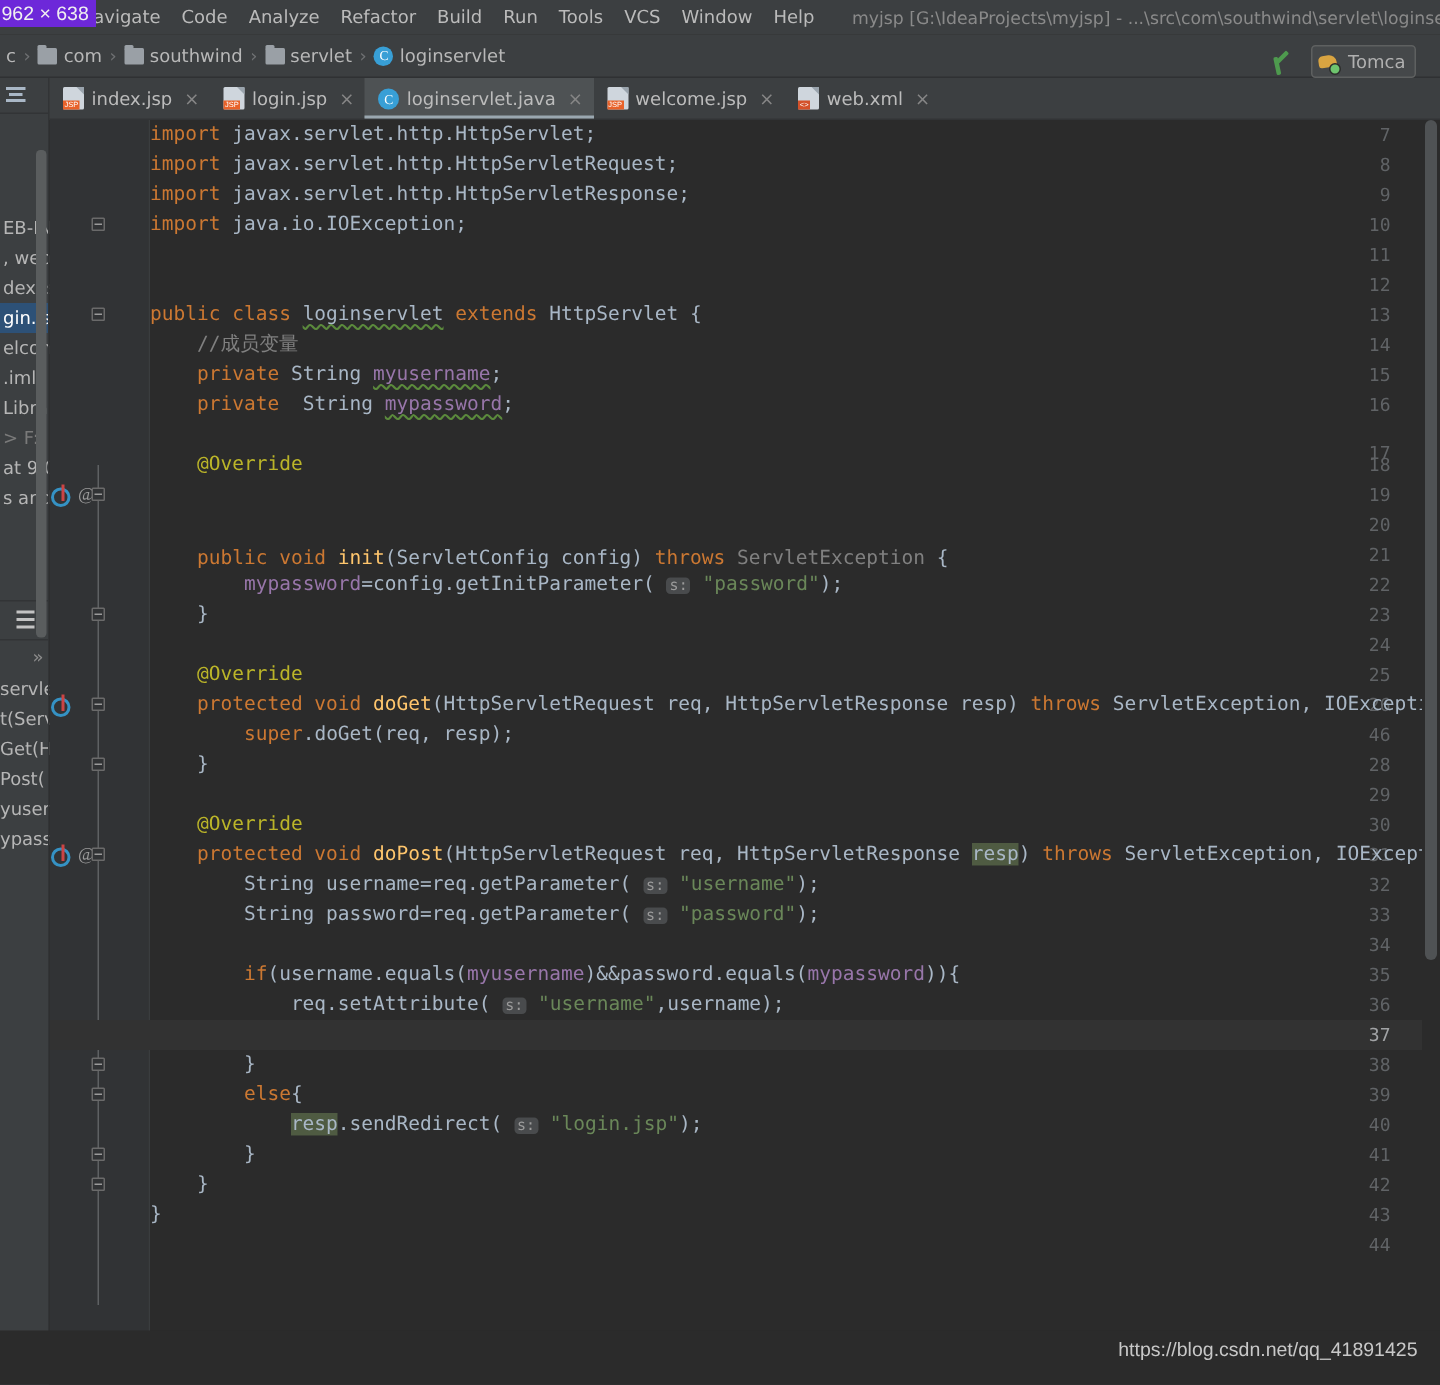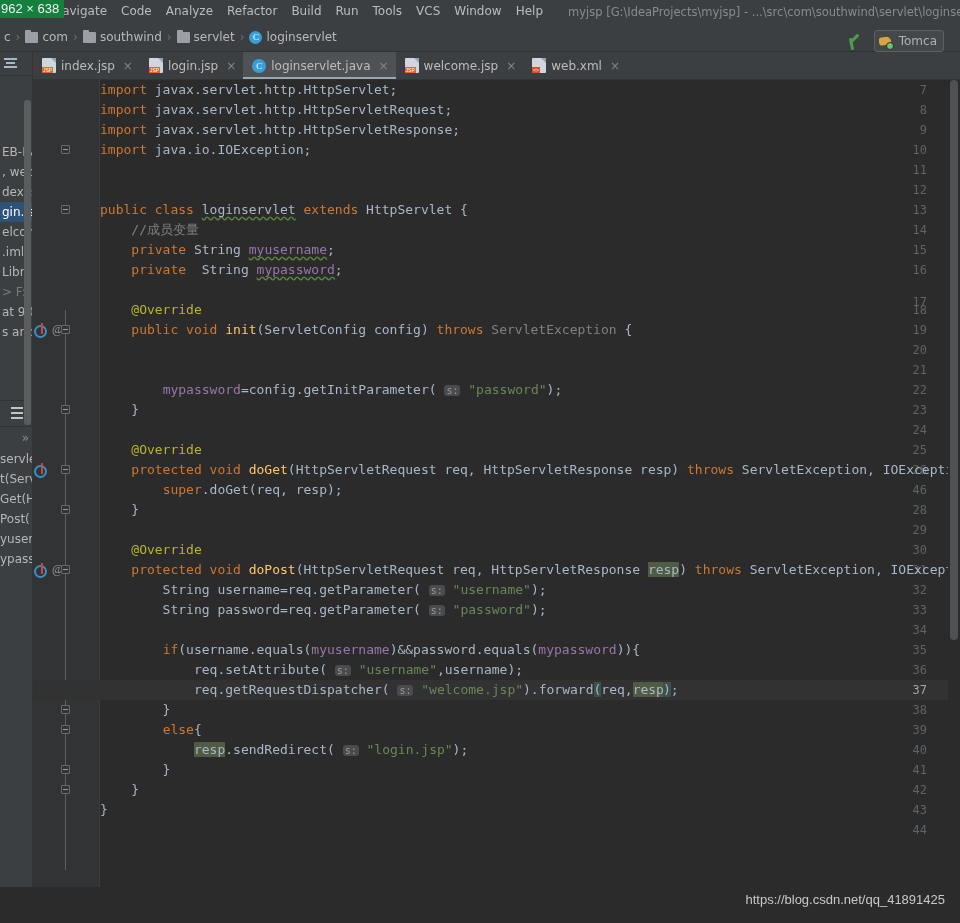--- a/index.html
+++ b/index.html
@@ -19,21 +19,21 @@
   }
   .menu-item {
     font-size: 12px; color: #bbbbbb; padding: 0 7px; line-height: 23px;
   }
   .win-title {
     font-size: 11.5px; color: #8a8a8a; margin-left: 18px;
     overflow: hidden; text-overflow: clip;
   }
   .dim-badge {
     position: absolute; top: 0; left: 0; z-index: 50;
-    background: #15803d; color: #f0f0f0; font-size: 13px;
+    background: #6d28d9; color: #f0f0f0; font-size: 13px;
     font-family: "Liberation Sans", sans-serif;
     padding: 1px 5px 2px 1px; line-height: 15px;
   }
 
   
   .navbar {
     position: absolute; top: 23px; left: 0; width: 960px; height: 29px;
     background: #3c3f41; display: flex; align-items: center;
     padding-left: 4px; white-space: nowrap;
     border-bottom: 1px solid #2f3133;
@@ -482,21 +482,21 @@
         </div>
         <div class="row" style="top: 220px; position: absolute; left: 0px; right: 0px;">
           <div class="lnum">18</div>
           <div class="code" style="left: 67px;">    <span class="ann">@Override</span></div>
         </div>
         <div class="row" style="top: 240px; position: absolute; left: 0px; right: 0px;">
           <div class="lnum">19</div>
           <div class="g-override" style="left: 1px;"></div>
           <div class="g-at" style="left: 18px;">@</div>
           <div class="fold" style="left: 28px;"></div>
-          <div class="code" style="left: 67px;">    <span class="kw">public void</span> <span class="mth">init</span>(ServletConfig config) <span class="kw">throws</span> <span class="gray">ServletException</span> {</div>
+          <div class="code" style="left: 67px; margin-top: 43px;">    <span class="kw">public void</span> <span class="mth">init</span>(ServletConfig config) <span class="kw">throws</span> <span class="gray">ServletException</span> {</div>
         </div>
         <div class="row" style="top: 260px; position: absolute; left: 0px; right: 0px;">
           <div class="lnum">20</div>
           <div class="code" style="left: 67px;"></div>
         </div>
         <div class="row" style="top: 280px; position: absolute; left: 0px; right: 0px;">
           <div class="lnum">21</div>
         </div>
         <div class="row" style="top: 300px; position: absolute; left: 0px; right: 0px;">
           <div class="lnum">22</div>
@@ -561,21 +561,20 @@
           <div class="lnum">35</div>
           <div class="code" style="left: 67px;">        <span class="kw">if</span>(username.equals(<span class="fld">myusername</span>)&amp;&amp;password.equals(<span class="fld">mypassword</span>)){</div>
         </div>
         <div class="row" style="top: 580px; position: absolute; left: 0px; right: 0px;">
           <div class="lnum">36</div>
           <div class="code" style="left: 67px;">            req.setAttribute( <span class="hint">s:</span> <span class="str">"username"</span>,username);</div>
         </div>
         <div class="row" style="top: 600px; position: absolute; left: 0px; right: 0px;">
           <div class="cur-line"></div>
           <div class="lnum ln-current">37</div>
-          <div class="code" style="left: 67px;">            req.getRequestDispatcher( <span class="hint">s:</span> <span class="str">"welcome.jsp"</span>).forward<span class="brk">(</span>req,<span class="hl-id">resp</span><span class="caret"></span><span class="brk">)</span>;</div>
         </div>
         <div class="row" style="top: 620px; position: absolute; left: 0px; right: 0px;">
           <div class="lnum">38</div>
           <div class="fold" style="left: 28px;"></div>
           <div class="code" style="left: 67px;">        }</div>
         </div>
         <div class="row" style="top: 640px; position: absolute; left: 0px; right: 0px;">
           <div class="lnum">39</div>
           <div class="fold" style="left: 28px;"></div>
           <div class="code" style="left: 67px;">        <span class="kw">else</span>{</div>

